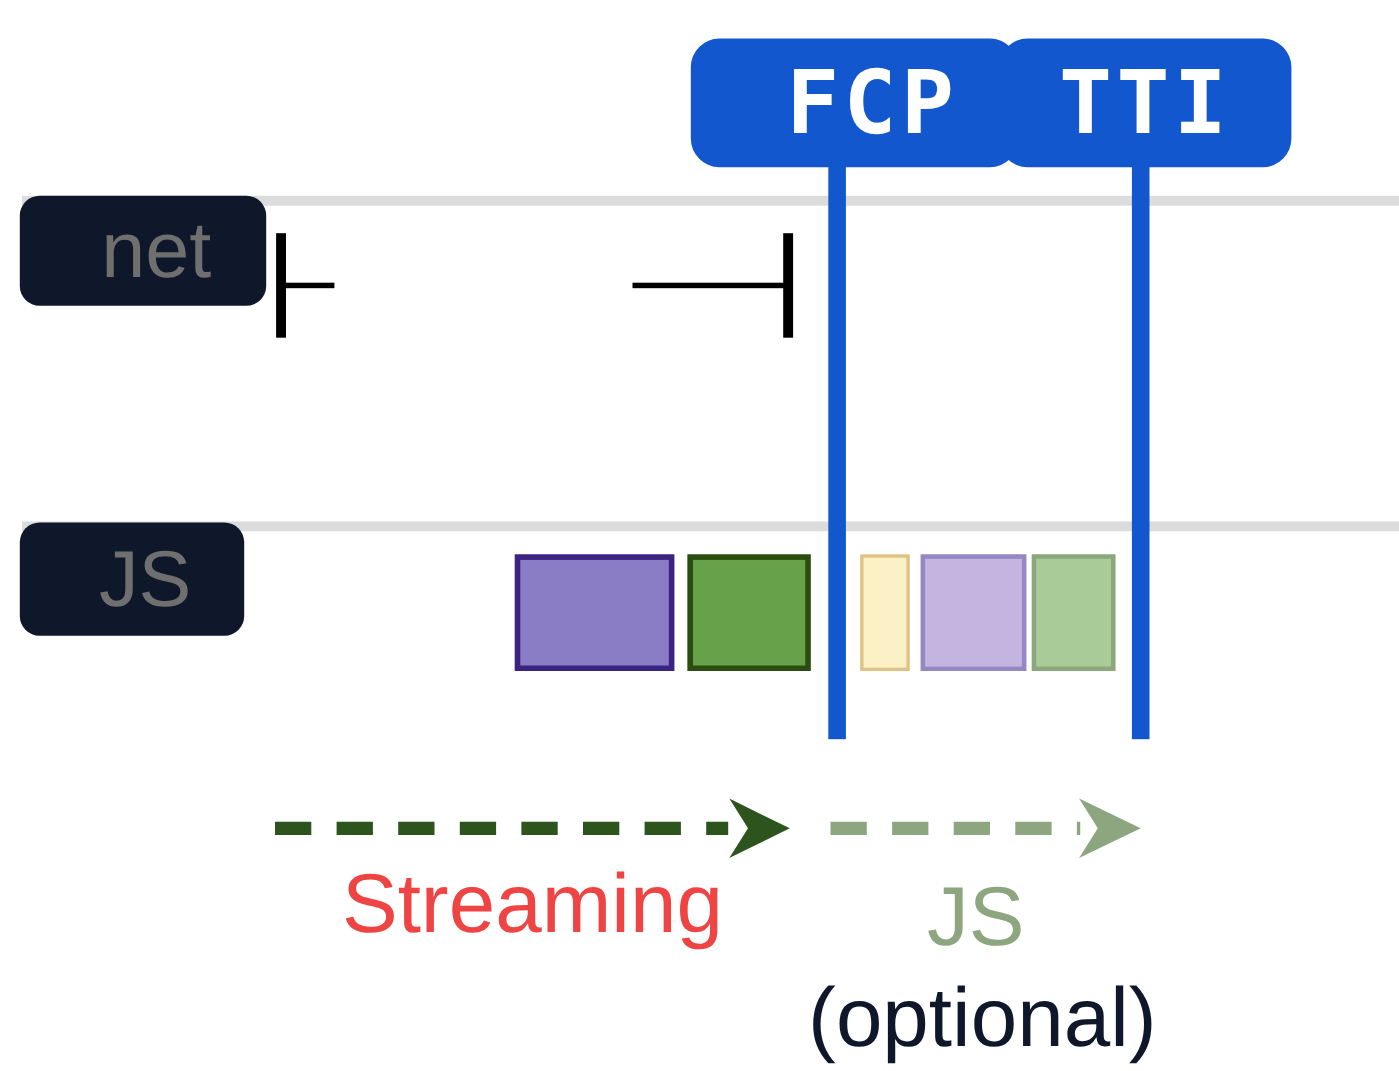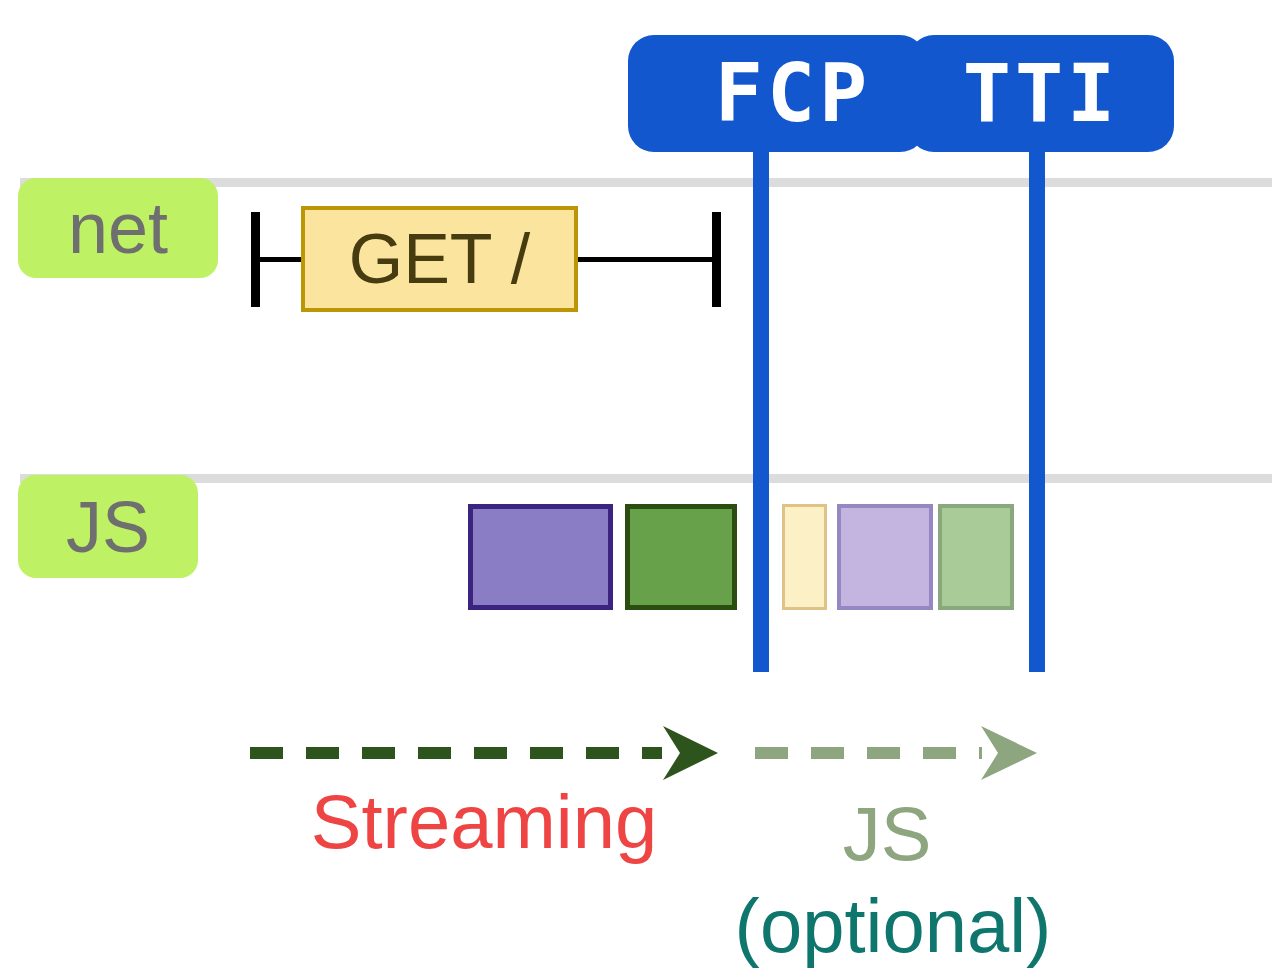--- a/index.html
+++ b/index.html
@@ -24,29 +24,30 @@
     height: 9px;
     background: #dcdcdc;
     z-index: 1;
   }
   .net-line { top: 178px; }
   .js-line  { top: 474px; }
 
   
   .lane-label {
     position: absolute;
-    background: #bef264;
+    background: #0f172a;
     color: #6f6f6f;
     border-radius: 18px;
     display: flex;
     align-items: center;
     justify-content: center;
     font-size: 72px;
     line-height: 1;
     z-index: 2;
+    padding-left: 24px;
   }
   .net-label { left: 18px; top: 178px; width: 200px; height: 100px; }
   .js-label  { left: 18px; top: 475px; width: 180px; height: 103px; }
 
   
   .marker-line {
     position: absolute;
     top: 150px;
     width: 16px;
     height: 522px;
@@ -163,34 +164,33 @@
   <div class="lane-label js-label">JS</div>
 
   <div class="marker-line fcp-line" style="background-color: rgb(18, 87, 205);"></div>
   <div class="marker-line tti-line" style="background-color: rgb(18, 87, 205);"></div>
 
   <div class="badge fcp-badge" style="background-color: rgb(18, 87, 205);">FCP</div>
   <div class="badge tti-badge" style="background-color: rgb(18, 87, 205);">TTI</div>
 
   <div class="tick tick-left"></div>
   <div class="connector conn-left"></div>
-  <div class="request-box" style="background-color: rgb(251, 228, 157); border-color: rgb(189, 150, 6); color: rgb(71, 59, 16);">GET /</div>
   <div class="connector conn-right"></div>
   <div class="tick tick-right"></div>
 
   <div class="task task-1" style="background-color: rgb(138, 125, 198); border-color: rgb(58, 36, 128);"></div>
   <div class="task task-2" style="background-color: rgb(103, 162, 74); border-color: rgb(44, 77, 17);"></div>
   <div class="task task-3" style="background-color: rgb(252, 240, 198); border-color: rgb(223, 194, 133);"></div>
   <div class="task task-4" style="background-color: rgb(195, 180, 224); border-color: rgb(149, 135, 193);"></div>
   <div class="task task-5" style="background-color: rgb(169, 203, 151); border-color: rgb(139, 168, 124);"></div>
 
   <svg class="arrows-svg" viewBox="0 0 1272 974" xmlns="http://www.w3.org/2000/svg">
     <line x1="250" y1="753" x2="662" y2="753" stroke-width="12" stroke-dasharray="33 23" stroke="#2c541c"></line>
     <polygon points="718,753 663,726 680,753 663,780" fill="#2c541c"></polygon>
     <line x1="755" y1="753" x2="982" y2="753" stroke-width="12" stroke-dasharray="33 23" stroke="#8da67f"></line>
     <polygon points="1037,753 981,726 998,753 981,780" fill="#8da67f"></polygon>
   </svg>
 
   <div class="flow-label streaming-label" style="color: #ef4444;">Streaming</div>
   <div class="flow-label js-flow-label" style="color: rgb(141, 166, 127);">JS</div>
-  <div class="flow-label optional-label" style="color: #0f766e;">(optional)</div>
+  <div class="flow-label optional-label" style="color: #0f172a;">(optional)</div>
 
 </div>
 
 </body></html>

